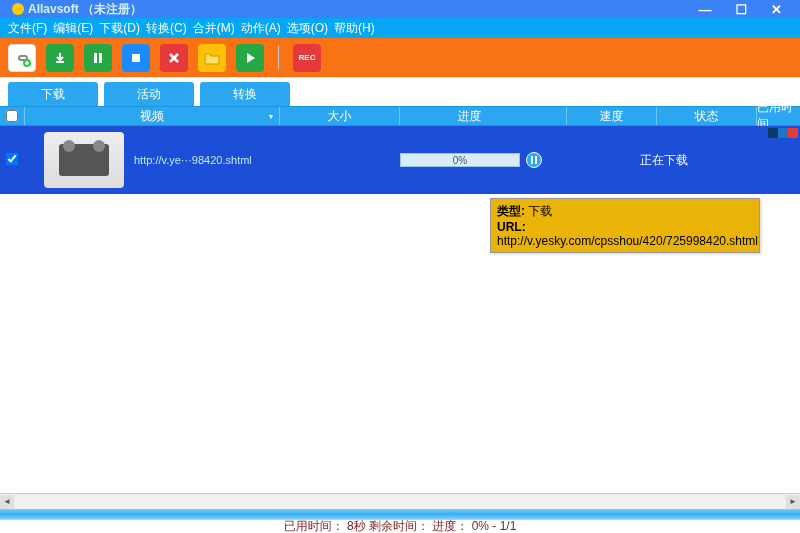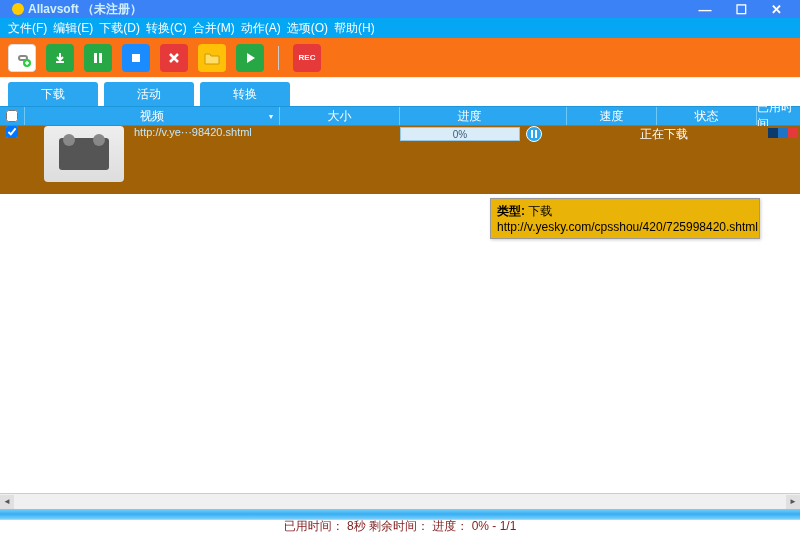--- a/index.html
+++ b/index.html
@@ -28,21 +28,21 @@
 .columns .chk-col { width: 24px; display:flex; align-items:center; justify-content:center; }
 .columns .col { border-left: 1px solid #6ec9f7; height: 100%; display: flex; align-items: center; justify-content: center; }
 .columns .video-col { flex: 0 0 255px; position: relative; }
 .columns .size-col { flex: 0 0 120px; }
 .columns .prog-col { flex: 0 0 140px; }
 .columns .speed-col { flex: 0 0 90px; margin-left: 27px; }
 .columns .status-col { flex: 0 0 100px; }
 .columns .time-col { flex: 1; }
 .columns .video-col::after { content: "▾"; position: absolute; right: 6px; font-size: 8px; color: #fff; }
 .list { flex: 1; background: #fff; position: relative; overflow: hidden; }
-.row { background: #a16207; height: 68px; display: flex; position: relative; }
+.row { background: #1d4ed8; height: 68px; display: flex; align-items: center; position: relative; }
 .row .chk { width: 24px; text-align:center; }
 .row .thumb { width: 80px; height: 56px; background: linear-gradient(#eee,#ddd); margin-left: 20px; border-radius: 4px; position: relative; display:flex; align-items:center; justify-content:center; }
 .row .thumb .film { width: 50px; height: 32px; background: #555; border-radius: 3px; position:relative; }
 .row .thumb .film::before, .row .thumb .film::after { content:""; position:absolute; top:-4px; width:12px; height:12px; background:#888; border-radius:50%; }
 .row .thumb .film::before { left:4px; }
 .row .thumb .film::after { right:4px; }
 .row .url { color: #bfe8ff; font-size: 11px; margin-left: 10px; }
 .row .prog-wrap { position: absolute; left: 400px; display:flex; align-items:center; gap:6px; }
 .row .progbar { width: 120px; height: 14px; background: #d9ecf8; border: 1px solid #97c7e6; display:flex; align-items:center; justify-content:center; font-size:10px; color:#3a5c7a; }
 .row .pausebtn { width: 16px; height: 16px; border-radius: 50%; background: #2aa7f0; display:flex; align-items:center; justify-content:center; color:#fff; font-size:8px; border:1px solid #fff; }
@@ -169,20 +169,23 @@
       <span class="c2"></span>
       <span class="c3"></span>
     </div>
   </div>
 
   <div class="tooltip">
     <div class="line1">
       <b>类型:</b>
       <span>下载</span>
     </div>
+    <div>
+      <b>URL:</b>
+    </div>
     <div>http://v.yesky.com/cpsshou/420/725998420.shtml</div>
   </div>
 </div>
 
 <div class="scrollbar">
   <div class="arrow">◄</div>
   <div class="track"></div>
   <div class="arrow">►</div>
 </div>
 

